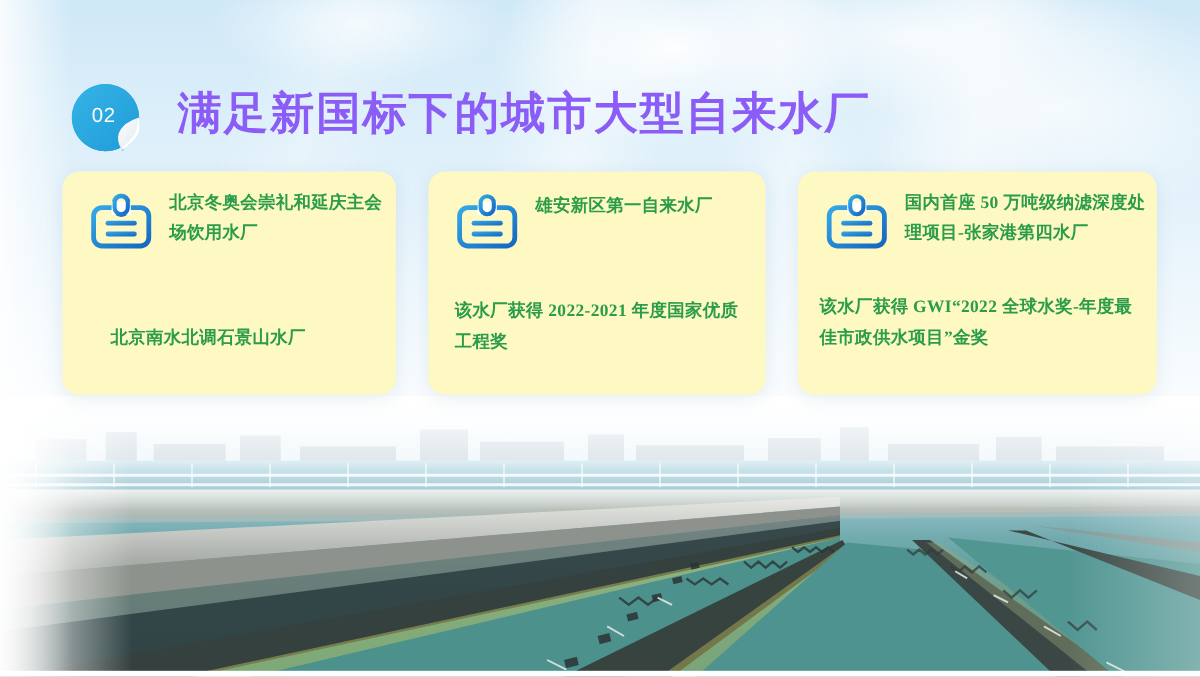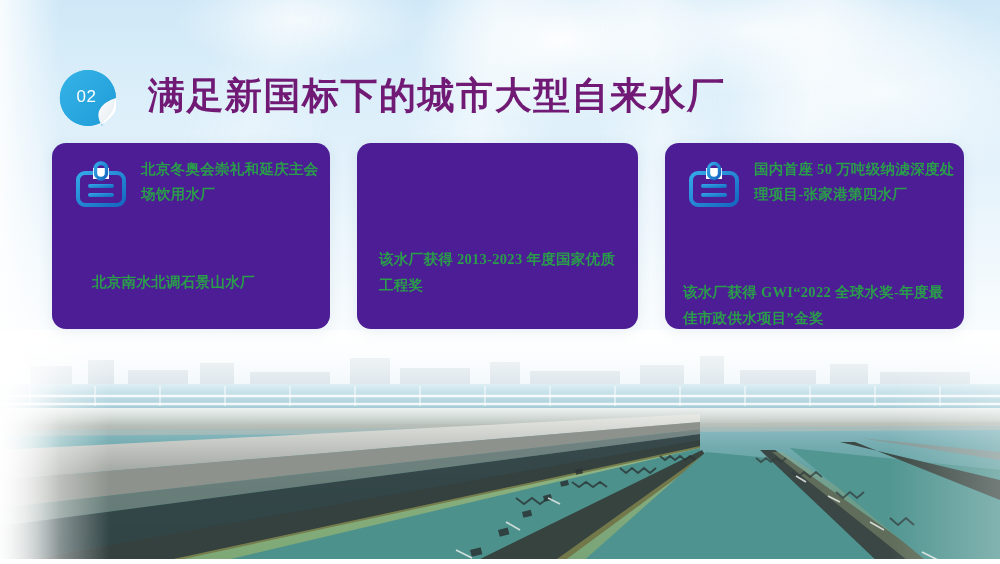--- a/index.html
+++ b/index.html
@@ -92,39 +92,39 @@
     letter-spacing: 0.5px;
     padding-right: 3px;
     padding-bottom: 3px;
     box-sizing: border-box;
   }
   .slide-title {
     position: absolute;
     left: 148px; top: 38px;
     font-size: 37px;
     line-height: 56px;
-    color: #701a75;
+    color: #8b5cf6;
     font-family: "Liberation Serif", "DejaVu Serif", serif;
     font-weight: bold;
     letter-spacing: 1.5px;
     white-space: nowrap;
   }
 
   
   .cards {
     position: absolute;
     left: 0; top: 143px;
     width: 1000px; height: 190px;
     z-index: 10;
   }
   .card {
     position: absolute;
     top: 0;
     height: 186px;
-    background: #4c1d95;
+    background: #fef9c3;
     border-radius: 14px;
     box-shadow: 0 3px 14px rgba(90,130,160,0.13);
     box-sizing: border-box;
   }
   .card.c1 { left: 52px;  width: 278px; }
   .card.c2 { left: 357px; width: 281px; }
   .card.c3 { left: 665px; width: 299px; }
 
   .card-head {
     position: absolute;
@@ -159,21 +159,21 @@
     right: 16px;
     top: 103px;
     color: #2a9c4a;
     font-size: 14.5px;
     line-height: 26px;
     font-family: "Liberation Serif", "DejaVu Serif", serif;
     font-weight: bold;
     letter-spacing: 0.3px;
   }
   .card.c1 .card-body { top: 126px; left: 40px; }
-  .card.c3 .card-body { top: 100px; left: 18px; right: 12px; margin-top: 36px; }
+  .card.c3 .card-body { top: 100px; left: 18px; right: 12px; }
 </style>
 </head>
 <body>
 
 <div class="slide">
 
   <div class="sky"></div>
   <div class="sky-streaks"></div>
 
   <div class="photo">
@@ -371,21 +371,39 @@
             <rect x="14" y="23" width="26" height="4" rx="2" fill="url(#icoG1)"></rect>
             <rect x="14" y="32" width="26" height="4" rx="2" fill="url(#icoG1)"></rect>
           </svg>
         </span>
         <span class="card-title">北京冬奥会崇礼和延庆主会场饮用水厂</span>
       </div>
       <div class="card-body">北京南水北调石景山水厂</div>
     </div>
 
     <div class="card c2">
-      <div class="card-body">该水厂获得 2013-2023 年度国家优质工程奖</div>
+      <div class="card-head">
+        <span class="badge-icon">
+          <svg width="54" height="50" viewBox="0 0 54 50" xmlns="http://www.w3.org/2000/svg">
+            <defs>
+              <linearGradient id="icoG2" x1="0" y1="0" x2="1" y2="1">
+                <stop offset="0%" stop-color="#34a9e8"></stop>
+                <stop offset="100%" stop-color="#1567c0"></stop>
+              </linearGradient>
+            </defs>
+            <rect x="4" y="12" width="46" height="32" rx="7" fill="none" stroke="url(#icoG2)" stroke-width="4"></rect>
+            <rect x="19" y="7" width="16" height="11" fill="#ffffff"></rect>
+            <rect x="21.5" y="2.5" width="11" height="15" rx="5.5" fill="none" stroke="url(#icoG2)" stroke-width="3.4"></rect>
+            <rect x="14" y="23" width="26" height="4" rx="2" fill="url(#icoG2)"></rect>
+            <rect x="14" y="32" width="26" height="4" rx="2" fill="url(#icoG2)"></rect>
+          </svg>
+        </span>
+        <span class="card-title">雄安新区第一自来水厂</span>
+      </div>
+      <div class="card-body">该水厂获得 2022-2021 年度国家优质工程奖</div>
     </div>
 
     <div class="card c3">
       <div class="card-head">
         <span class="badge-icon">
           <svg width="54" height="50" viewBox="0 0 54 50" xmlns="http://www.w3.org/2000/svg">
             <defs>
               <linearGradient id="icoG3" x1="0" y1="0" x2="1" y2="1">
                 <stop offset="0%" stop-color="#34a9e8"></stop>
                 <stop offset="100%" stop-color="#1567c0"></stop>

